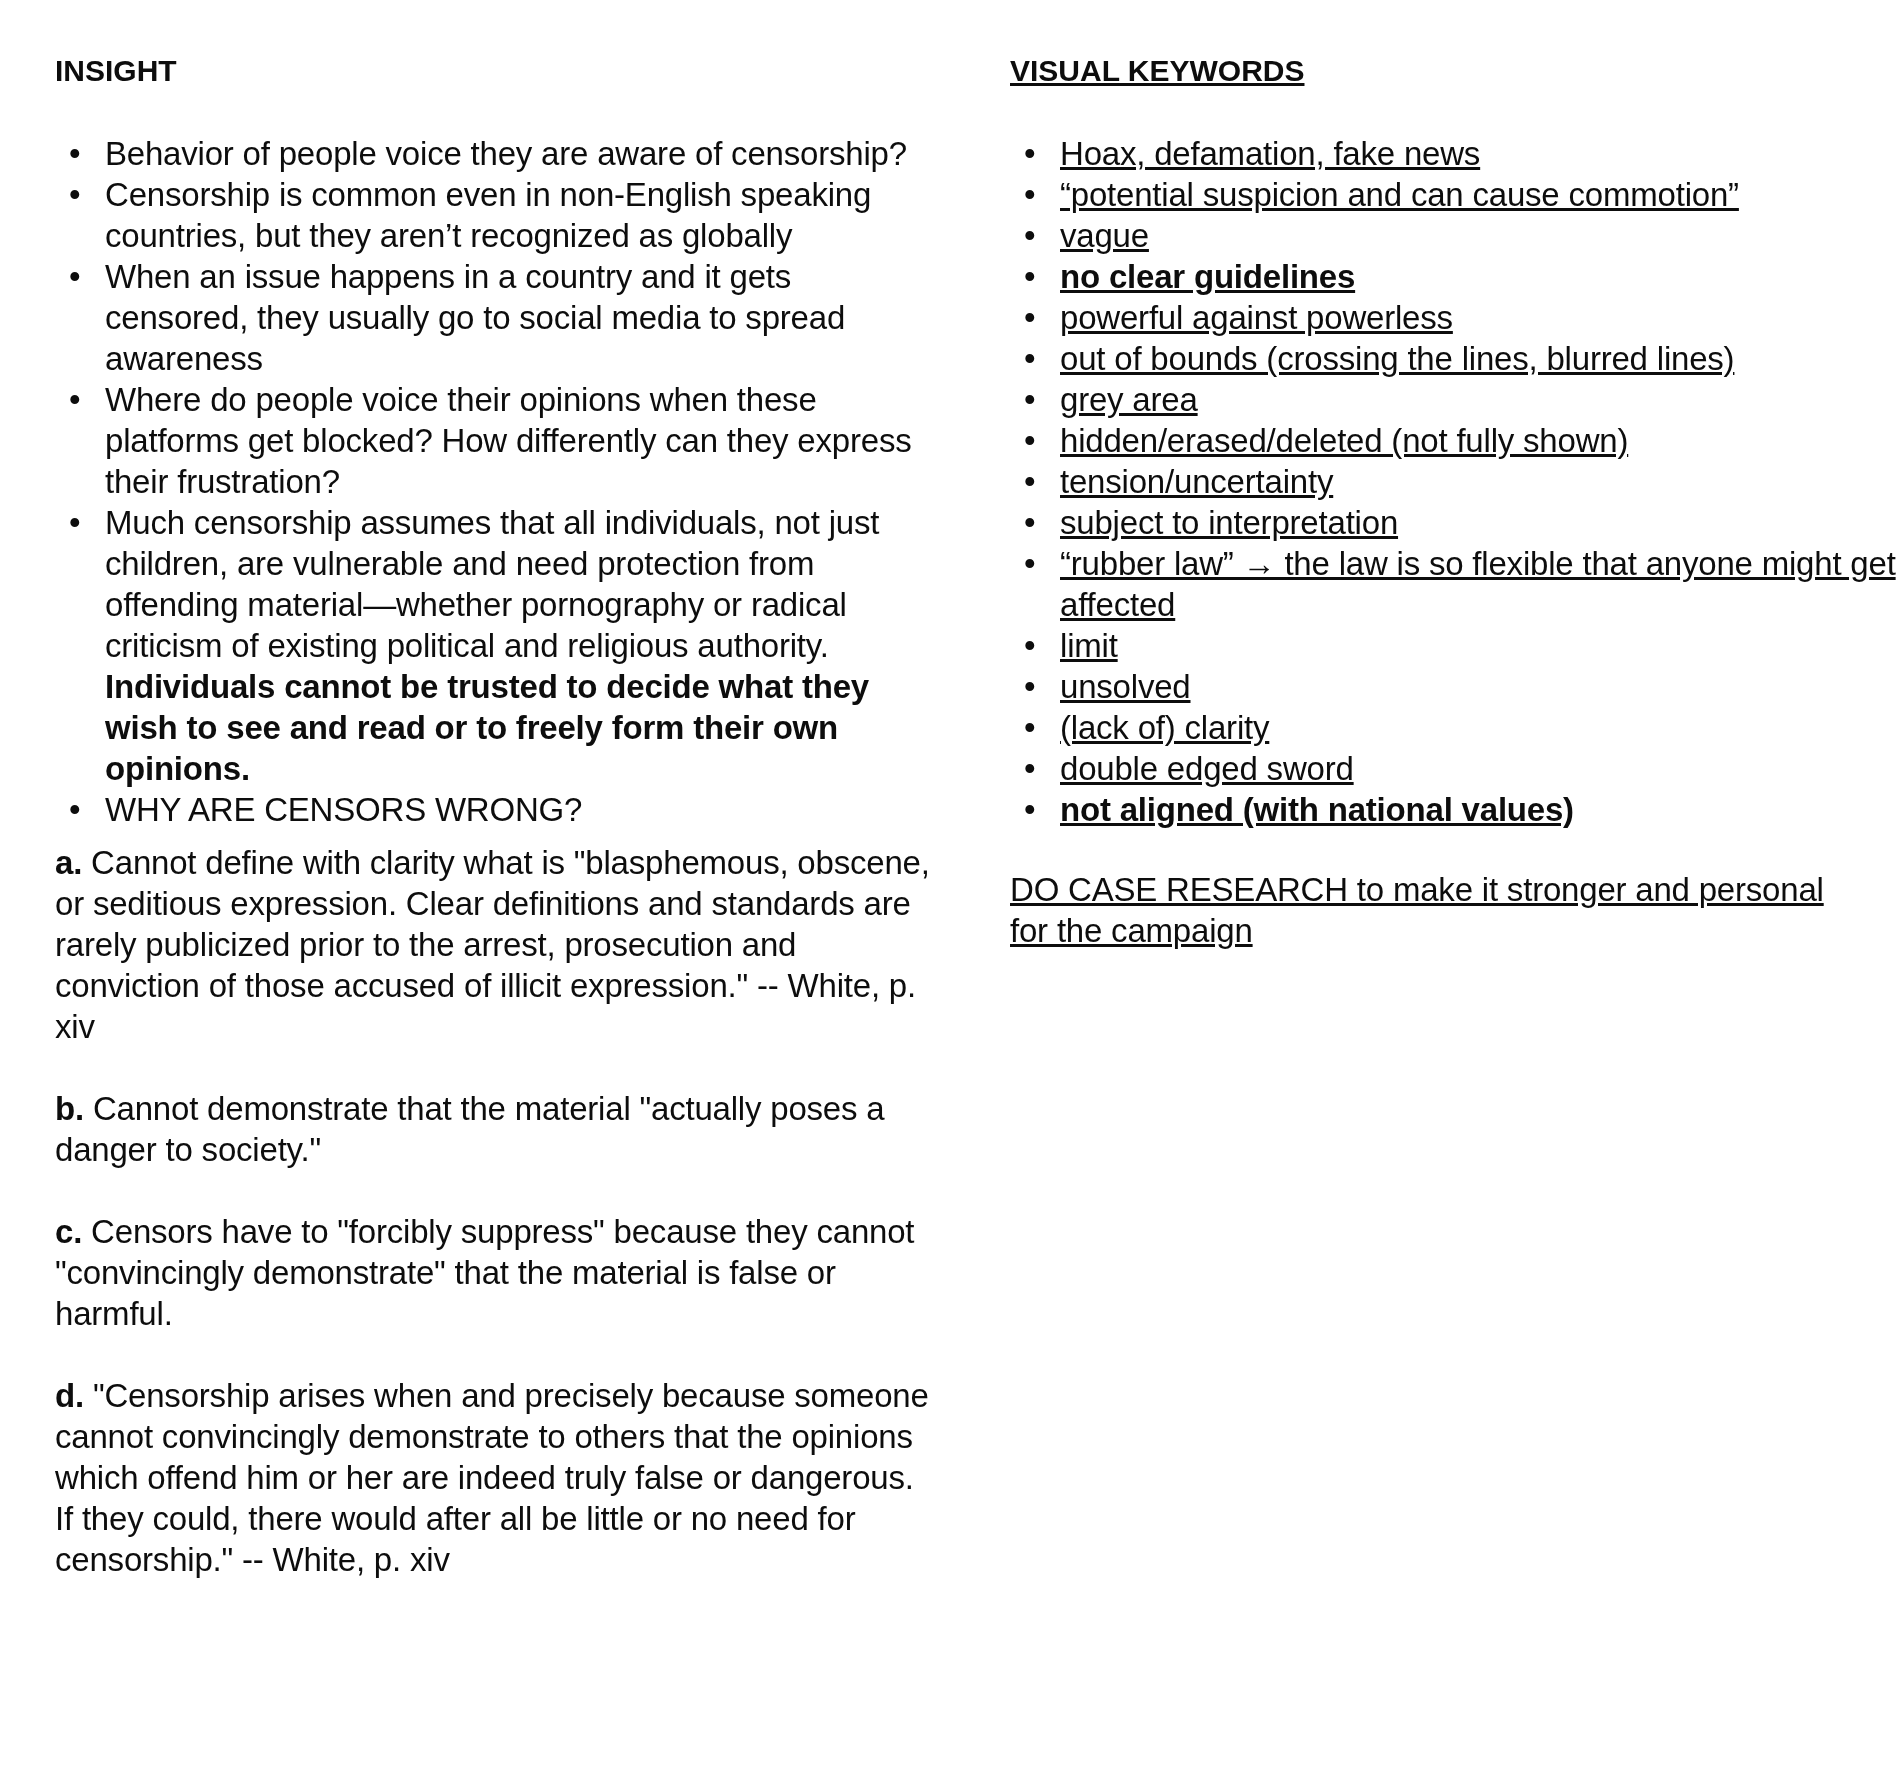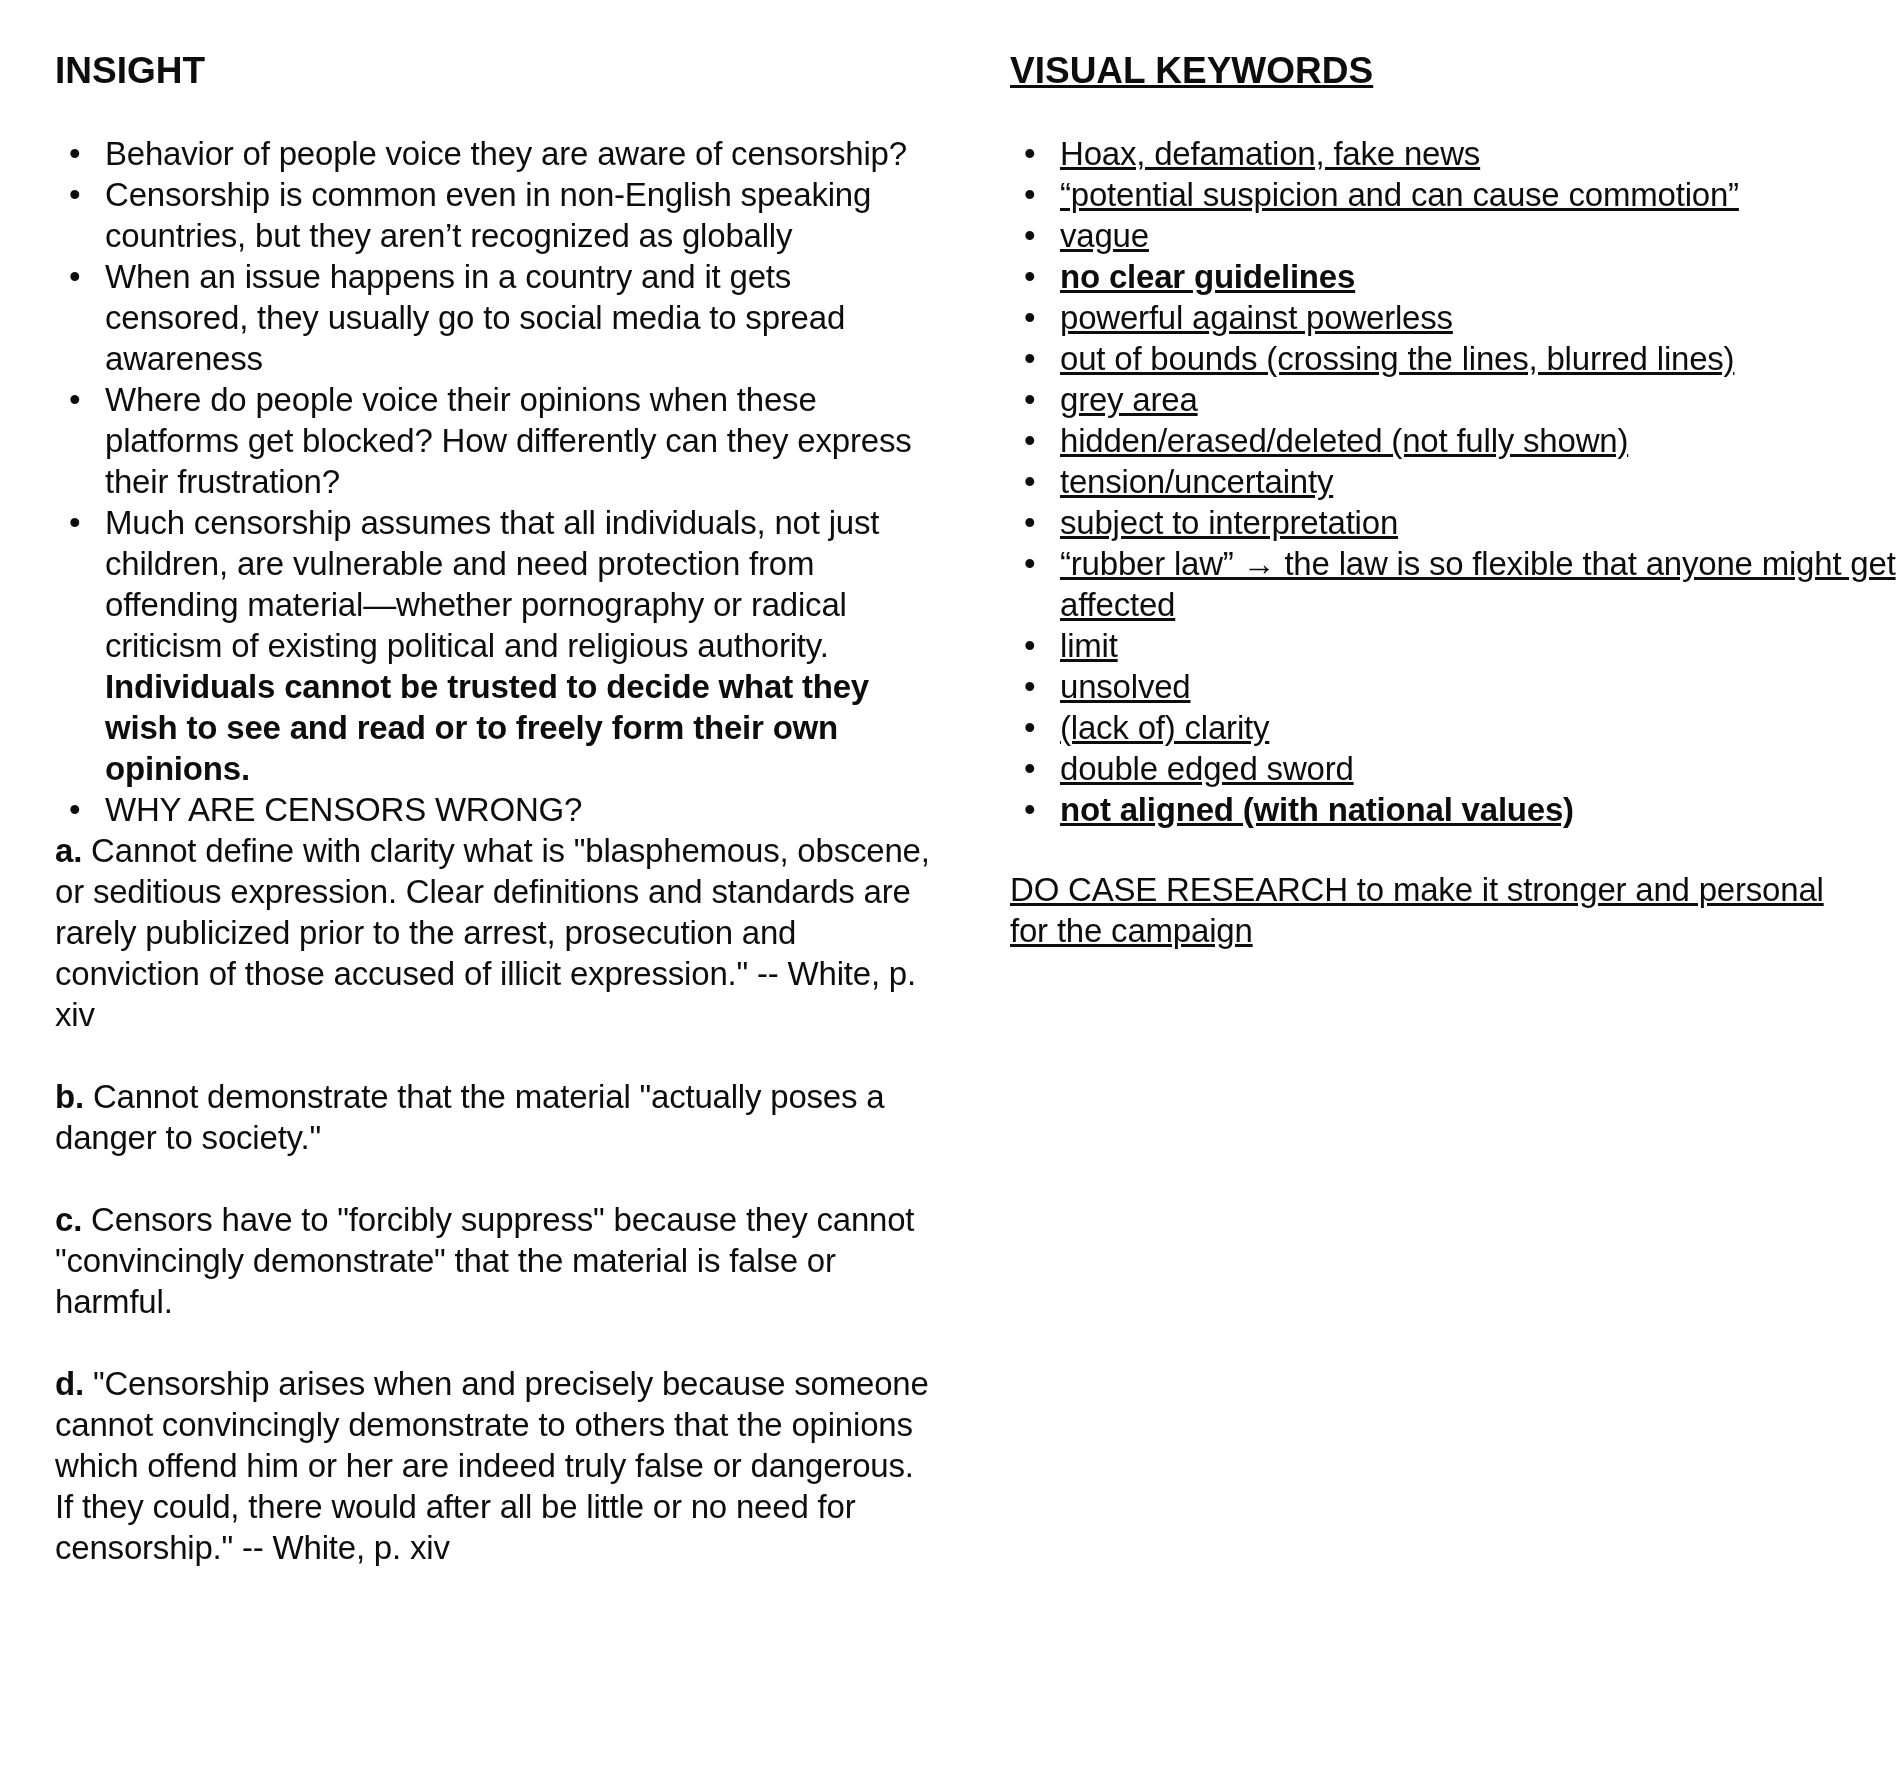--- a/index.html
+++ b/index.html
@@ -15,21 +15,21 @@
   }
   .page {
     display: flex;
     box-sizing: border-box;
     padding: 50px 0 0 55px;
   }
   .col-left  { flex: 0 0 auto; width: 900px; }
   .col-right { flex: 0 0 auto; width: 890px; margin-left: 55px; text-decoration: underline; }
 
   .heading {
-    font-size: 37px;
+    font-size: 30px;
     line-height: 41px;
     font-weight: 700;
     margin: 0 0 42px 0;
     letter-spacing: 0;
   }
 
   ul.bullets { list-style: none; margin: 0; padding: 0; }
   .bullets li {
     position: relative;
     padding-left: 50px;
@@ -43,21 +43,21 @@
     top: 0;
   }
 
   .why { margin-top: 39px; }
 
   .paragraphs { margin: 0; }
   .para {
     width: 880px;
     margin: 41px 0 0 0;
   }
-  .para:first-child { margin-top: 0; }
+  .para:first-child { margin-top: 12px; }
 
   .note {
     width: 840px;
     margin: 39px 0 0 0;
   }
 
   b { font-weight: 700; }
 </style>
 </head>
 <body>

